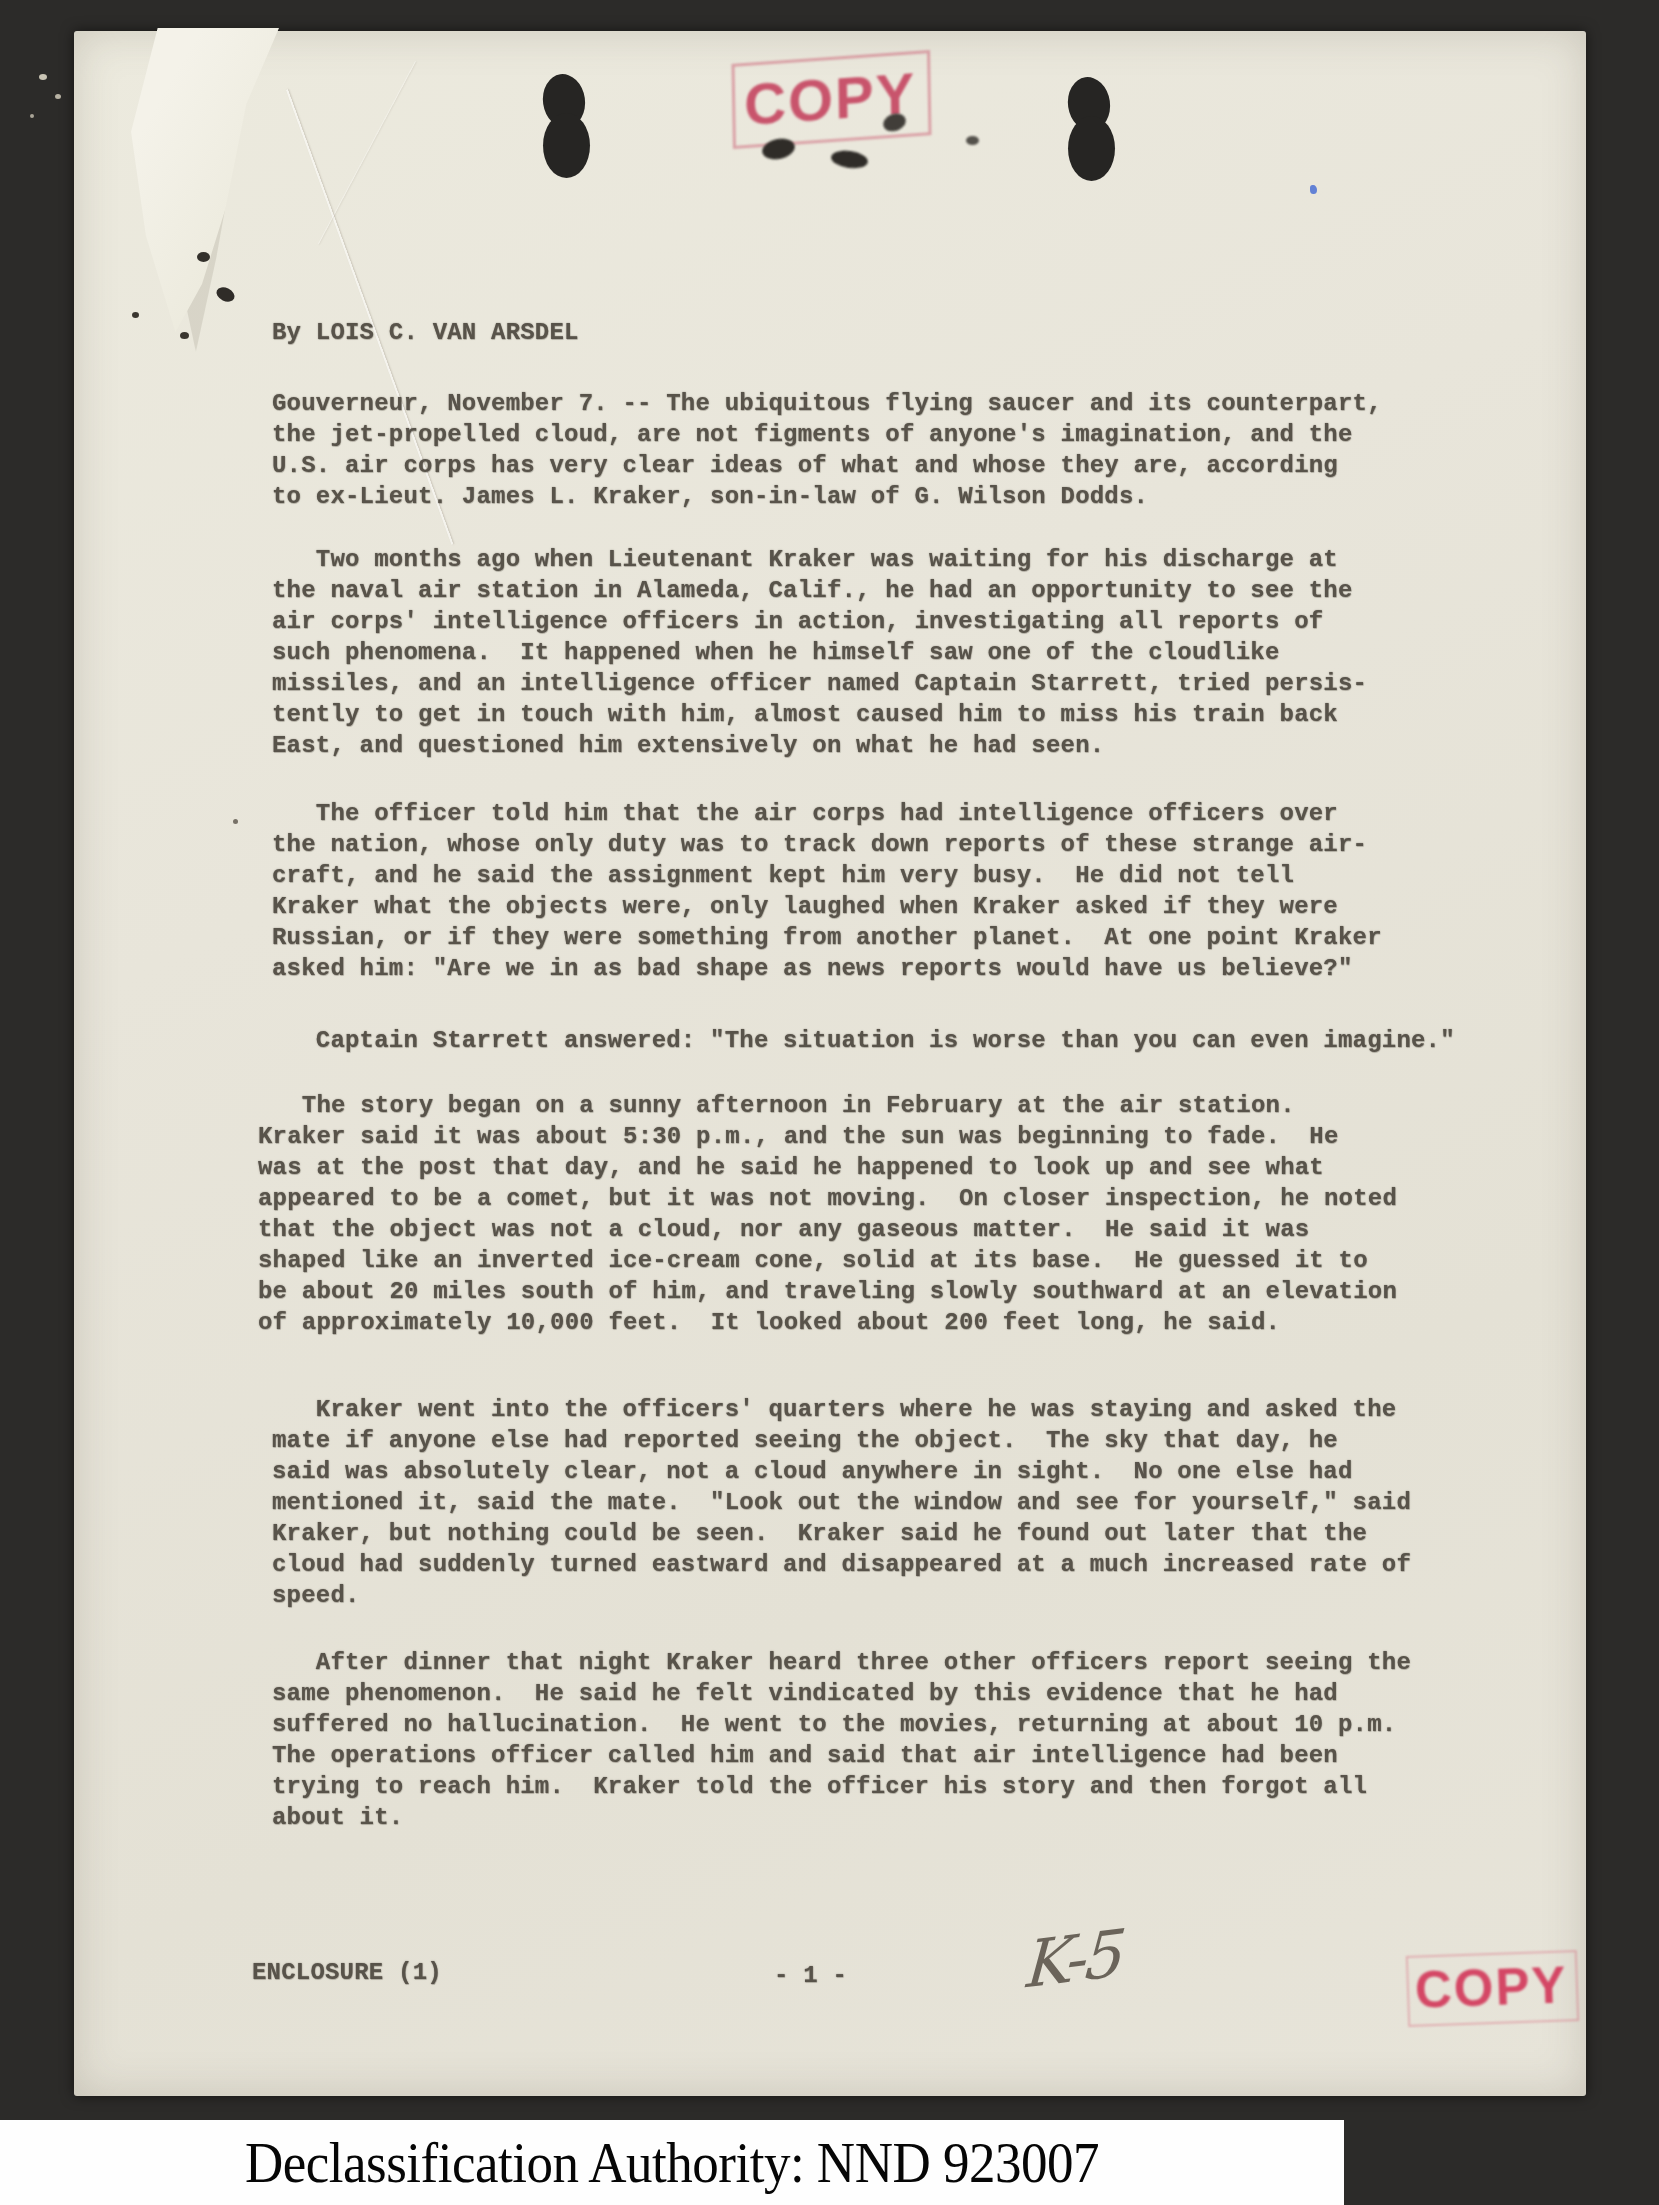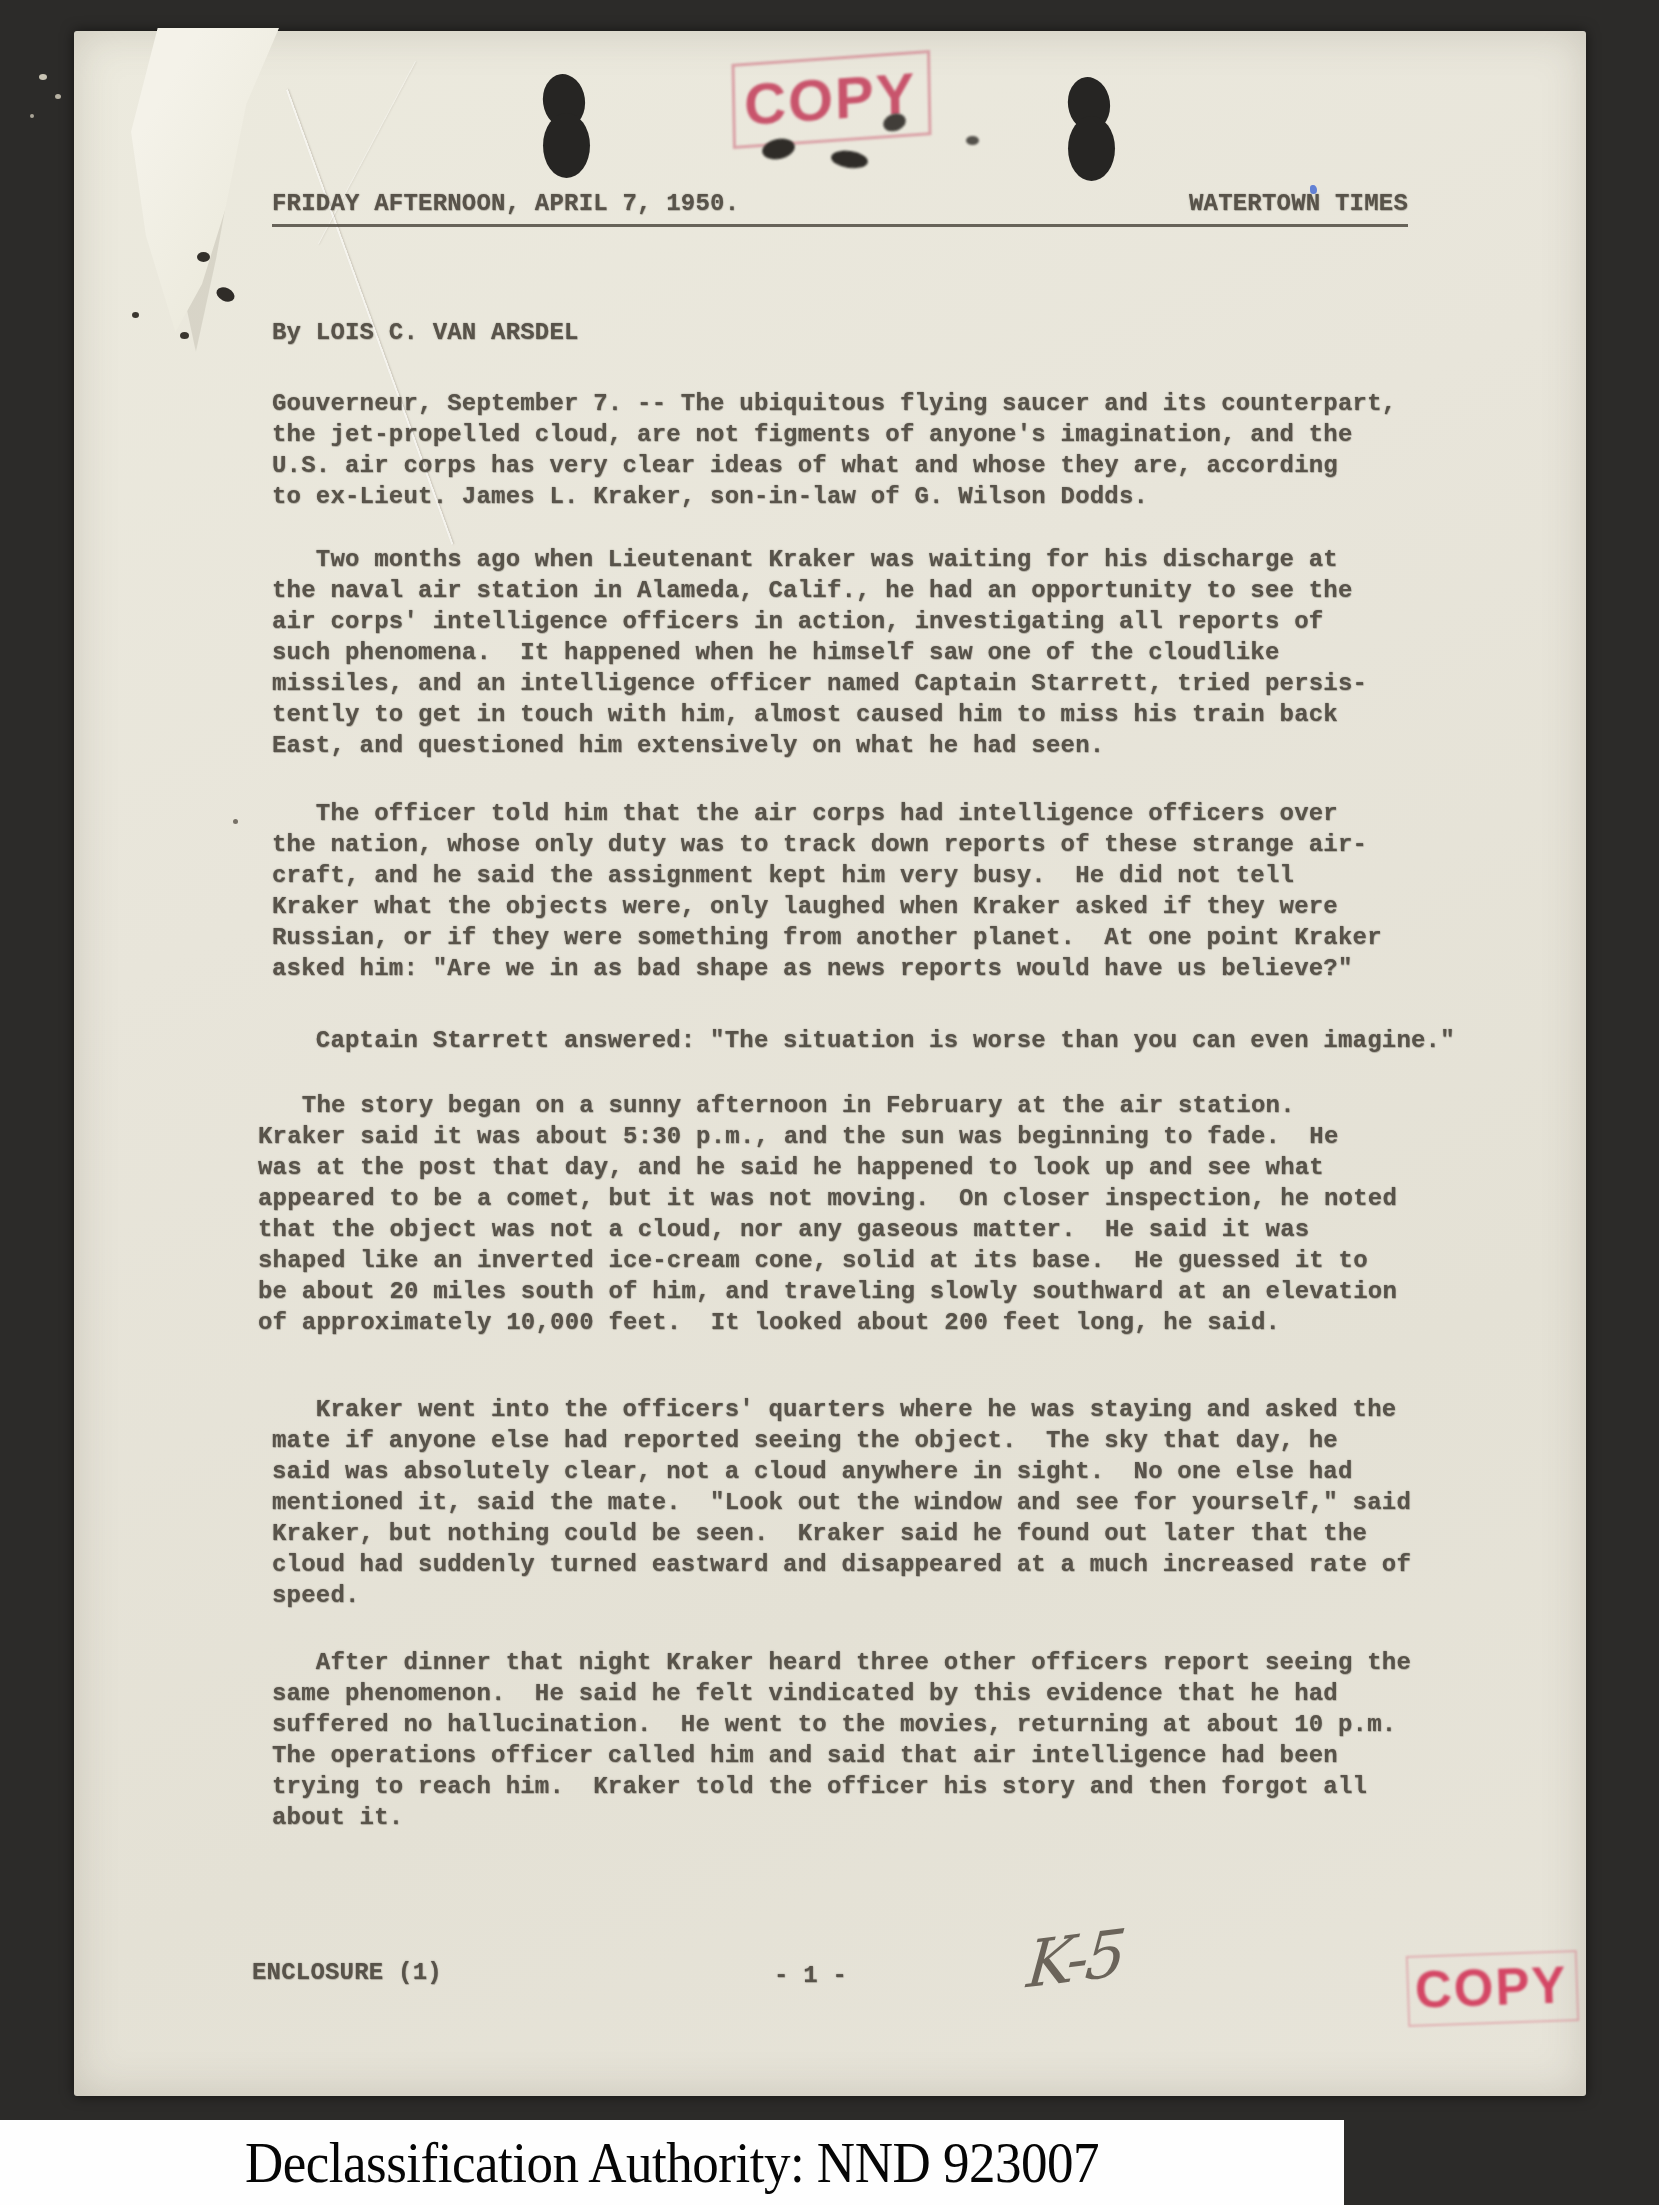--- a/index.html
+++ b/index.html
@@ -160,28 +160,24 @@
     <div class="hole hole-right"></div>
 
     <div class="stamp stamp-top">COPY</div>
     <span class="smudge smudge-1"></span>
     <span class="smudge smudge-2"></span>
     <span class="smudge smudge-3"></span>
     <span class="smudge smudge-4"></span>
     <span class="speck blue-fleck"></span>
     <span class="speck margin-dot"></span>
 
-    <div class="type masthead">
-      <span>FRIDAY AFTERNOON, APRIL 7, 1950.</span>
-      <span>WATERTOWN TIMES</span>
-    </div>
 
     <div class="type byline">By LOIS C. VAN ARSDEL</div>
 
-    <div class="type p1">Gouverneur, September 7. -- The ubiquitous flying saucer and its counterpart,
+    <div class="type p1">Gouverneur, November 7. -- The ubiquitous flying saucer and its counterpart,
 the jet-propelled cloud, are not figments of anyone's imagination, and the
 U.S. air corps has very clear ideas of what and whose they are, according
 to ex-Lieut. James L. Kraker, son-in-law of G. Wilson Dodds.</div>
     <div class="type p2">   Two months ago when Lieutenant Kraker was waiting for his discharge at
 the naval air station in Alameda, Calif., he had an opportunity to see the
 air corps' intelligence officers in action, investigating all reports of
 such phenomena.  It happened when he himself saw one of the cloudlike
 missiles, and an intelligence officer named Captain Starrett, tried persis-
 tently to get in touch with him, almost caused him to miss his train back
 East, and questioned him extensively on what he had seen.</div>

